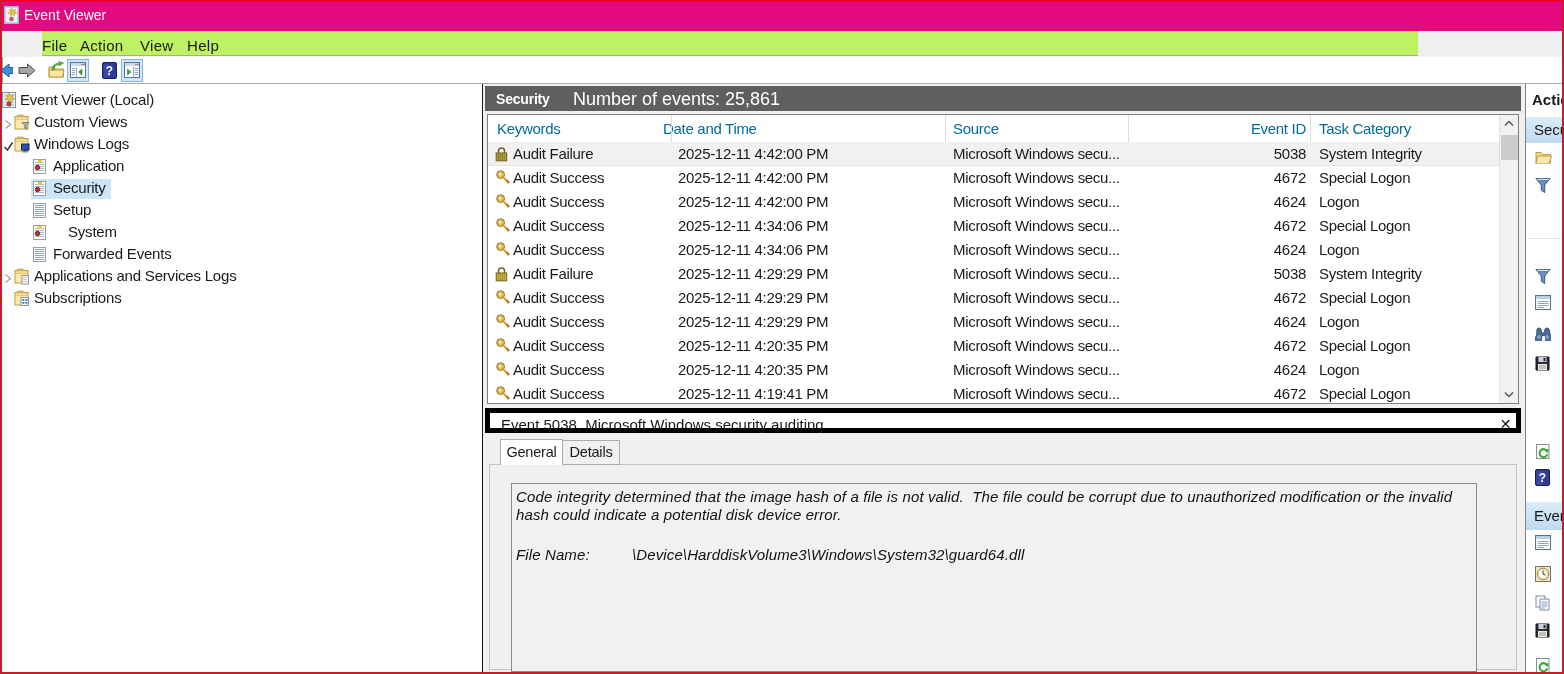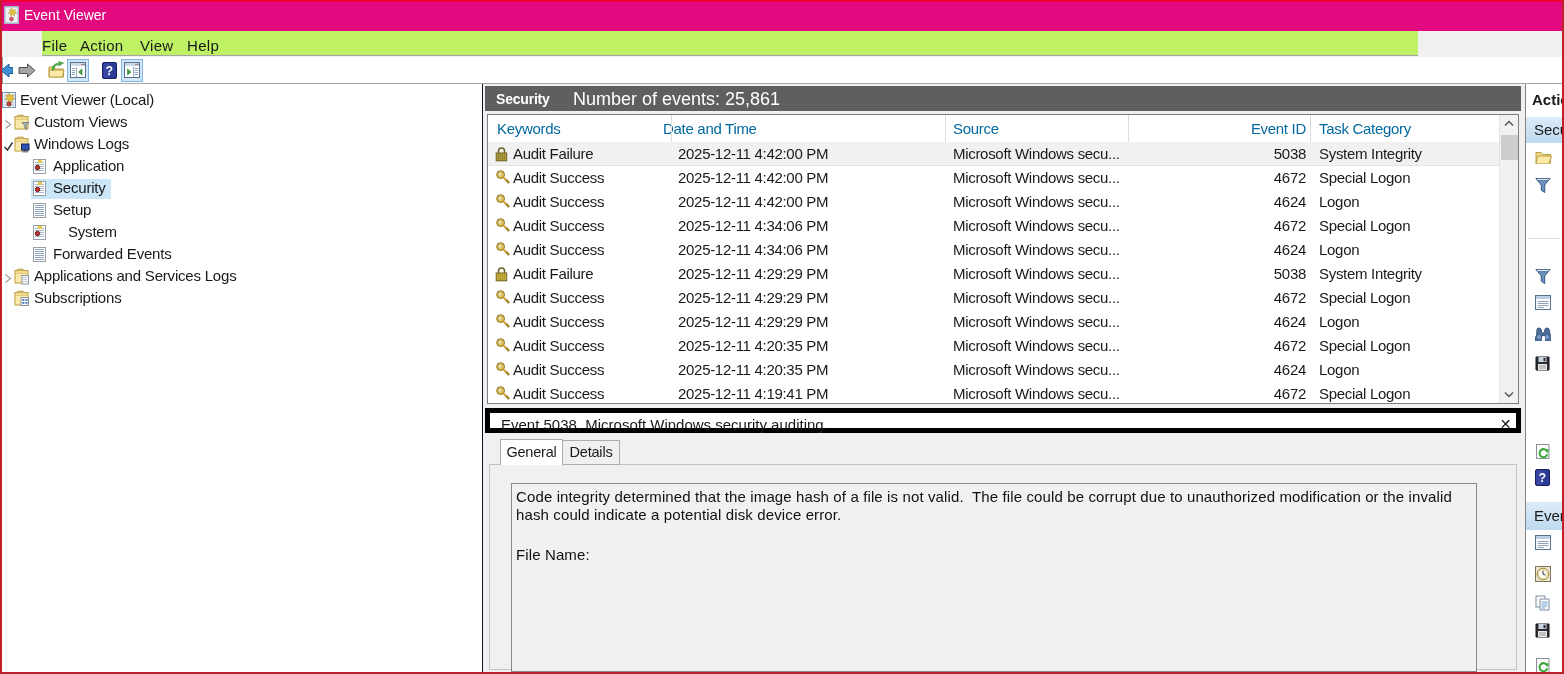--- a/index.html
+++ b/index.html
@@ -45,21 +45,21 @@
   #vthumb { position:absolute; left:1px; top:20px; width:17px; height:25px; background:#cdcdcd; }
 
   
   #bphdr { left:485px; top:408px; width:1036px; height:25px; background:#fff; border:5px solid #000000; }
   #bphdr .t { position:absolute; left:11px; top:0; height:23px; line-height:23px; font-size:15px; }
   #bpx { position:absolute; left:1003px; top:0; width:25px; height:23px; text-align:center; line-height:23px; font-size:14px; color:#111; }
   #tabpage { left:489px; top:464px; width:1028px; height:206px; background:#f0f0f0; border:1px solid #c3c3c3; }
   .tab { top:440px; height:25px; background:#f0f0f0; border:1px solid #acacac; font-size:14.5px; letter-spacing:-0.2px; text-align:center; }
   #tab-general { left:500px; width:63px; background:#fff; height:26px; border-bottom:0; z-index:3; top:439px; line-height:25px;}
   #tab-details { left:563px; width:57px; line-height:23px; border-left:0; }
-  #descbox { left:511px; top:483px; width:966px; height:189px; background:#f1f1f1; border:1px solid #898989; }
+  #descbox { left:511px; top:483px; width:966px; height:189px; background:#f1f1f1; border:1px solid #898989;font-style:italic; }
   .bline { position:absolute; left:4px; font-size:15px; letter-spacing:0.12px; color:#111; white-space:nowrap; line-height:18px; }
 
   
   #actions { left:1525px; top:84px; width:37px; height:588px; background:#fff; border-left:1px solid #828282; overflow:hidden; }
   #actions .hdr { position:absolute; left:6px; top:7px; font-size:15px; font-weight:bold; white-space:nowrap; }
   .arow { position:absolute; left:0; width:37px; height:26px; line-height:26px; background:linear-gradient(#dcebf8,#bed9ee); font-size:15px; padding-left:8px; white-space:nowrap; }
   .aico { position:absolute; left:9px; }
   .asep { position:absolute; left:2px; width:33px; height:1px; background:#e2e2e2; }
 
   
@@ -494,20 +494,21 @@
     <span class="t">Event 5038, Microsoft Windows security auditing.</span>
     <span id="bpx">✕</span>
   </div>
   <div class="abs" id="tabpage"></div>
   <div class="abs tab" id="tab-general">General</div>
   <div class="abs tab" id="tab-details">Details</div>
   <div class="abs" id="descbox">
     <div class="bline" style="top:4px;">Code integrity determined that the image hash of a file is not valid.&nbsp; The file could be corrupt due to unauthorized modification or the invalid</div>
     <div class="bline" style="top:22px;">hash could indicate a potential disk device error.</div>
     <div class="bline" style="top:62px;">File Name:</div>
+    <div class="bline" style="top:62px;left:120px;">\Device\HarddiskVolume3\Windows\System32\guard64.dll</div>
   </div>
 
   <div class="abs" id="actions">
     <div class="hdr">Actions</div>
     <div class="arow" style="top:33px;">Security</div>
     <span class="aico" style="top:66px;"><svg width="17" height="14" viewBox="0 0 17 14">
         <path d="M1 2.5 h5 l1.5 2 h8 v8.5 h-14.5z" fill="#f5dd84" stroke="#b99c45"></path>
         <path d="M2.5 6 h14 l-2.5 8 h-13z" fill="#fbeaa6" stroke="#b99c45"></path>
       </svg></span>
     <span class="aico" style="top:93px;"><svg width="16" height="17" viewBox="0 0 16 17">

